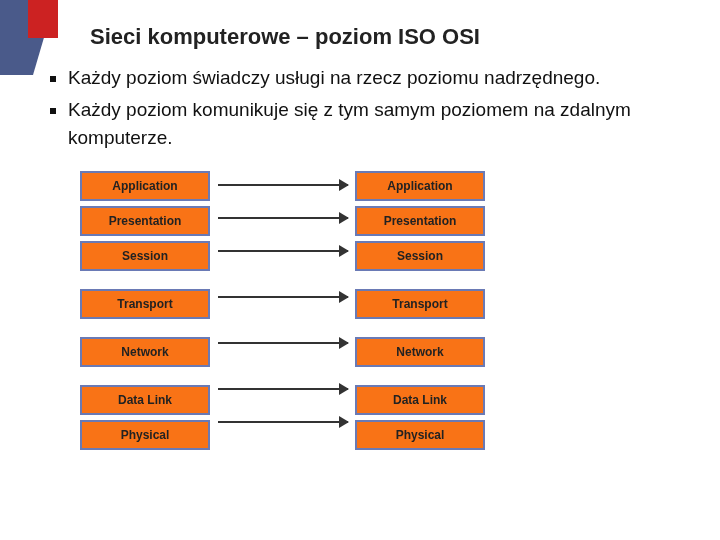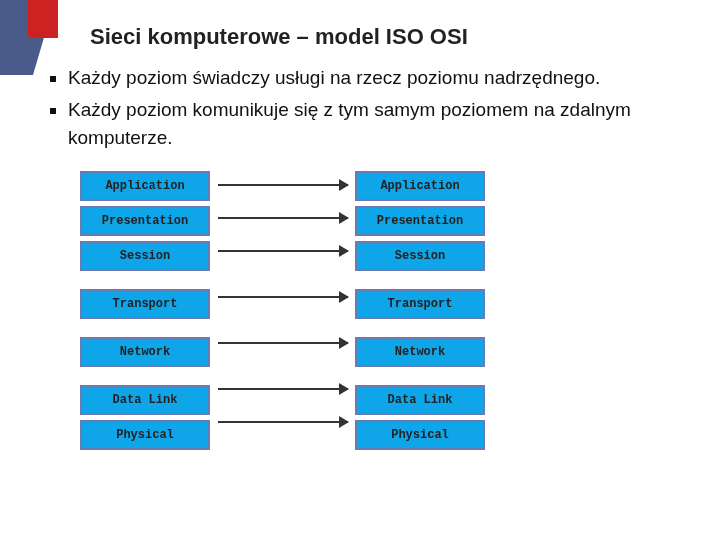--- a/index.html
+++ b/index.html
@@ -59,31 +59,30 @@
       margin-left: 50px;
     }
     .osi-column {
       display: flex;
       flex-direction: column;
       gap: 5px;
       width: 130px;
     }
     .osi-box {
       border: 2px solid #6a7ab5;
-      background: #0ea5e9;
+      background: #f97316;
       text-align: center;
       font-size: 12px;
       font-weight: bold;
       color: #222;
       padding: 6px 16px;
       min-height: 28px;
       display: flex;
       align-items: center;
       justify-content: center;
-      font-family: Liberation Mono, monospace;
     }
     .osi-box.upper {
       border-color: #6a7ab5;
     }
     .osi-box.middle {
       border-color: #6a7ab5;
     }
     .arrows-col {
       display: flex;
       flex-direction: column;
@@ -117,21 +116,21 @@
     }
   </style>
 </head>
 <body>
 
 <div class="page">
 
   <div class="corner-tl"></div>
   <div class="corner-tl-red"></div>
 
-  <div class="title">Sieci komputerowe – model ISO OSI</div>
+  <div class="title">Sieci komputerowe – poziom ISO OSI</div>
 
   <ul class="bullets">
     <li>Każdy poziom świadczy usługi na rzecz poziomu nadrzędnego.</li>
     <li>Każdy poziom komunikuje się z tym samym poziomem na zdalnym komputerze.</li>
   </ul>
 
   <div class="diagram">
 
     <div class="osi-column">
       <div class="osi-box upper">Application</div>

